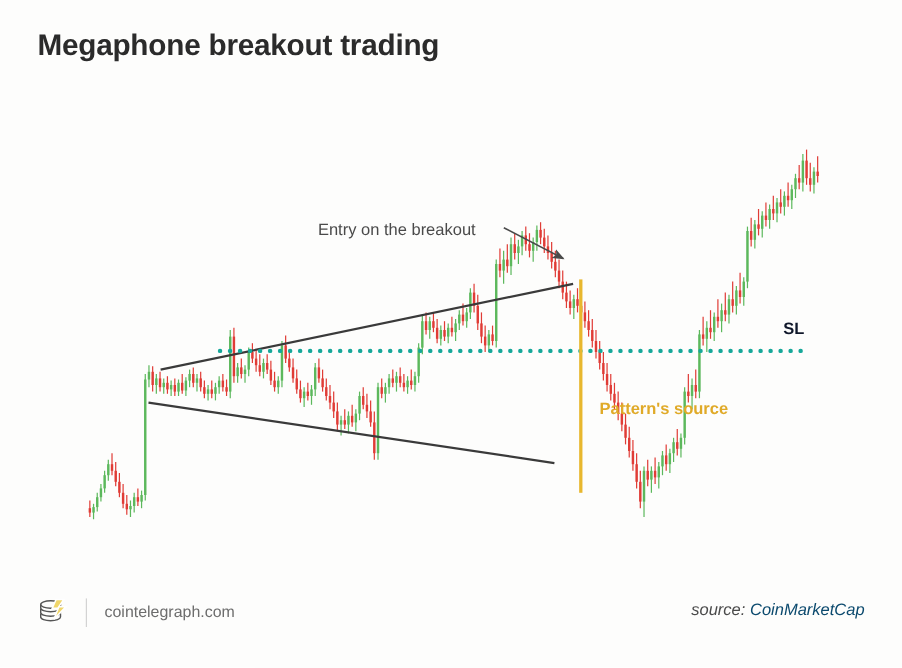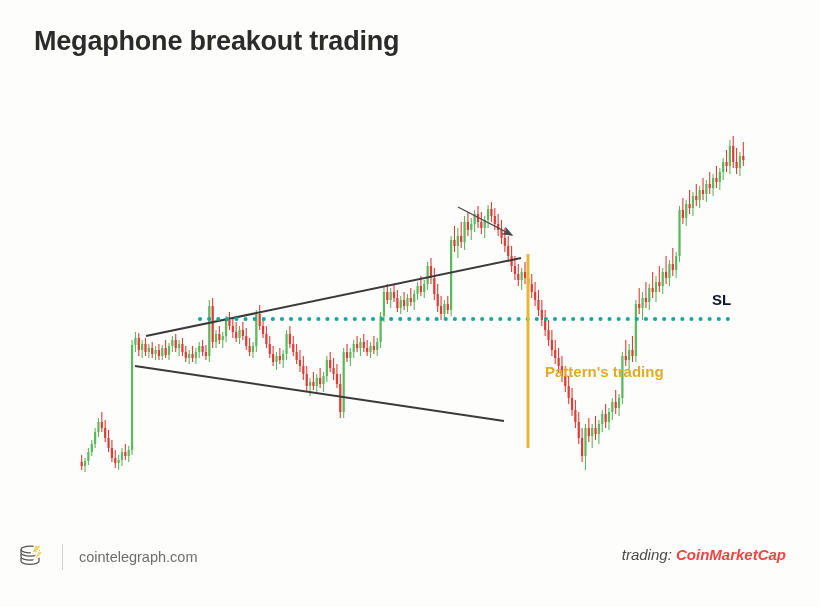--- a/index.html
+++ b/index.html
@@ -50,21 +50,21 @@
     position: absolute;
     left: 545px;
     top: 363px;
     font-size: 15px;
     font-weight: bold;
     color: #e0aa28;
     white-space: nowrap;
   }
   #footer {
     position: absolute;
-    left: 18px;
+    left: 34px;
     top: 542px;
     display: flex;
     align-items: center;
     height: 30px;
   }
   #footer-divider {
     width: 1px;
     height: 26px;
     background: #cfcfcf;
     margin: 0 16px 0 14px;
@@ -75,21 +75,21 @@
   }
   #source {
     position: absolute;
     right: 34px;
     top: 546px;
     font-size: 15px;
     font-style: italic;
     color: #4a4a4a;
     white-space: nowrap;
   }
-  #source b { font-weight: bold; font-style: italic; color: #ef4444; }
+  #source b { font-weight: normal; font-style: italic; color: #0c4a6e; }
 </style>
 </head>
 <body>
 
 <div id="page">
 
   <div id="title">Megaphone breakout trading</div>
 
   <svg id="chart-svg" width="820" height="607">
     <defs>
@@ -497,34 +497,35 @@
       </g>
     <g id="overlays-layer">
         <line x1="146" y1="336" x2="521" y2="258" stroke="#3a3a3a" stroke-width="2"></line>
         <line x1="135" y1="366" x2="504" y2="421" stroke="#3a3a3a" stroke-width="2"></line>
         <line x1="200" y1="319" x2="733" y2="319" stroke="#16a89a" stroke-width="4" stroke-dasharray="0.1 9" stroke-linecap="round"></line>
         <line x1="528" y1="254" x2="528" y2="448" stroke="#e8b72e" stroke-width="3"></line>
         <line x1="458" y1="207" x2="512" y2="235" stroke="#4a4a4a" stroke-width="1.4" marker-end="url(#arrowhead)"></line>
       </g>
   </svg>
 
+  <div class="annot" id="annot-entry">Entry on the breakout</div>
   <div id="label-sl">SL</div>
-  <div id="label-ph">Pattern's trading</div>
+  <div id="label-ph">Pattern's source</div>
 
   <div id="footer">
     <span>
       <svg width="30" height="28" viewBox="0 0 30 28">
         <ellipse cx="12" cy="8.5" rx="9" ry="3.4" fill="none" stroke="#555" stroke-width="1.3"></ellipse>
         <path d="M3 8.5 v3.2 c0 1.9 4 3.4 9 3.4 s9 -1.5 9 -3.4 v-3.2" fill="none" stroke="#555" stroke-width="1.3"></path>
         <path d="M3 12.6 v3.2 c0 1.9 4 3.4 9 3.4 s9 -1.5 9 -3.4 v-3.2" fill="none" stroke="#555" stroke-width="1.3"></path>
         <path d="M3 16.7 v3.2 c0 1.9 4 3.4 9 3.4 s9 -1.5 9 -3.4 v-3.2" fill="none" stroke="#555" stroke-width="1.3"></path>
         <path d="M17 4 L24 4 L19.5 10.5 L26 10.5 L15 22 L19 12 L13.5 12 Z" fill="#f0d66a" stroke="#ffffff" stroke-width="1.4"></path>
       </svg>
     </span>
     <div id="footer-divider"></div>
     <span id="footer-site">cointelegraph.com</span>
   </div>
 
   <div id="source">
-    <span>trading: </span><b>CoinMarketCap</b>
+    <span>source: </span><b>CoinMarketCap</b>
   </div>
 
 </div>
 
 </body></html>

